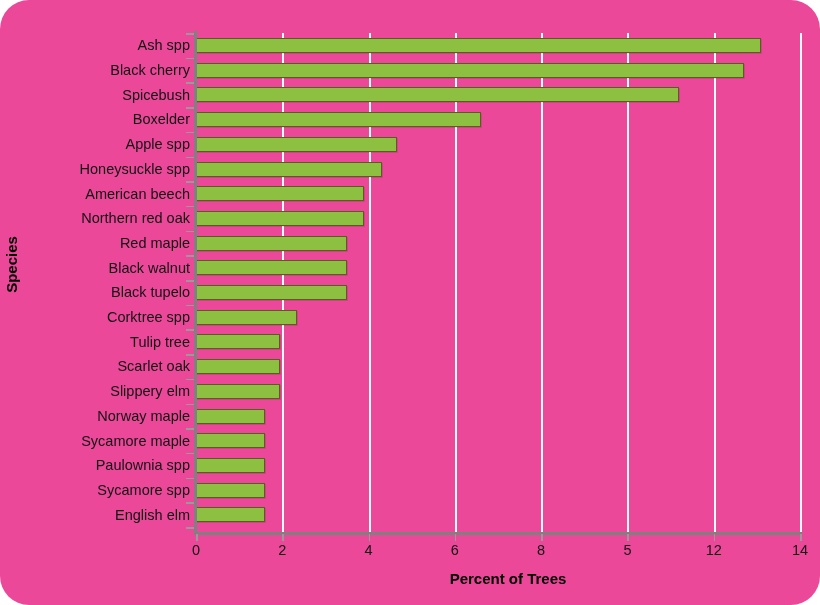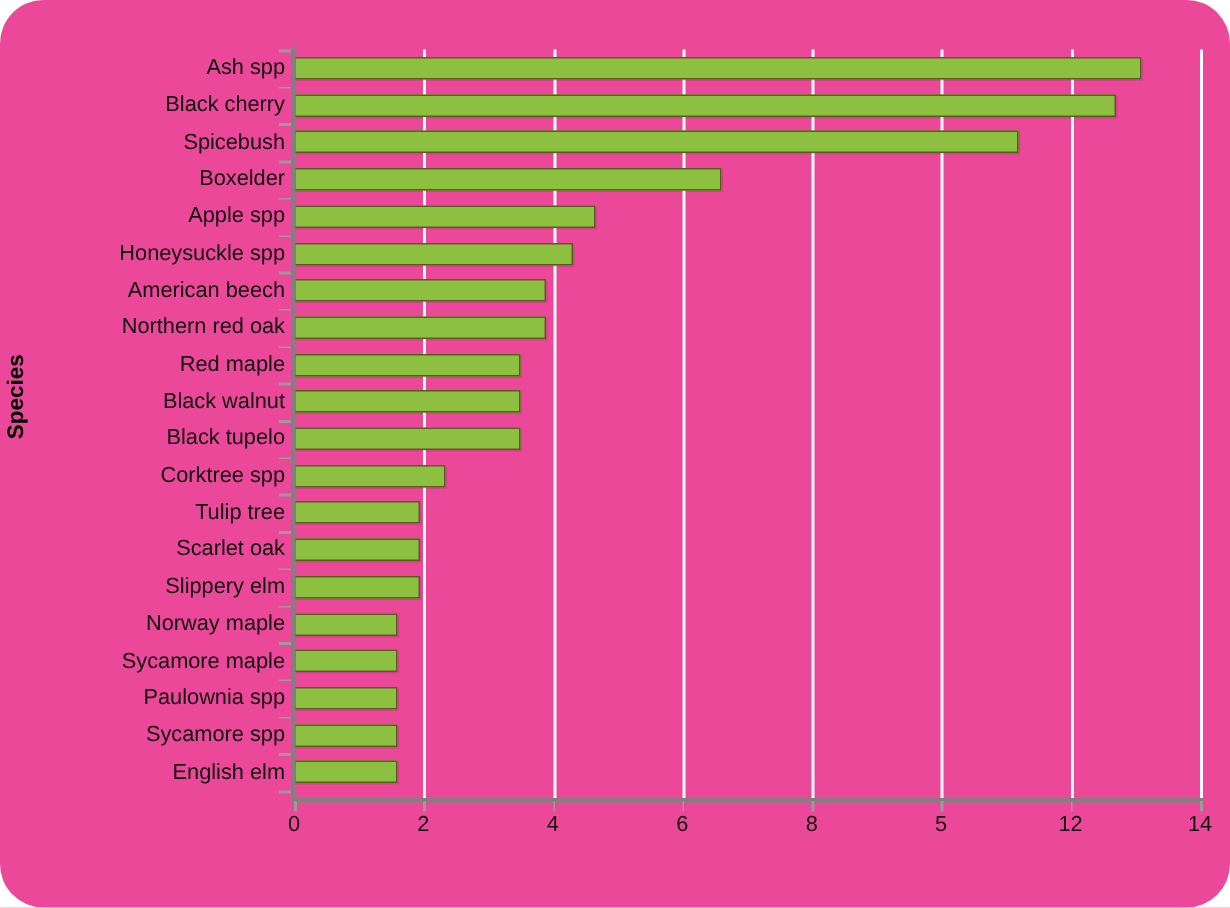--- a/index.html
+++ b/index.html
@@ -273,15 +273,16 @@
       <div class="x-label" style="left: 166px;">0</div>
       <div class="x-label" style="left: 252.286px;">2</div>
       <div class="x-label" style="left: 338.571px;">4</div>
       <div class="x-label" style="left: 424.857px;">6</div>
       <div class="x-label" style="left: 511.143px;">8</div>
       <div class="x-label" style="left: 597.429px;">5</div>
       <div class="x-label" style="left: 683.714px;">12</div>
       <div class="x-label" style="left: 770px;">14</div>
     </div>
 
+  <div id="x-axis-title">Percent of Trees</div>
   <div id="y-axis-title">Species</div>
 
 </div>
 
 </body></html>

